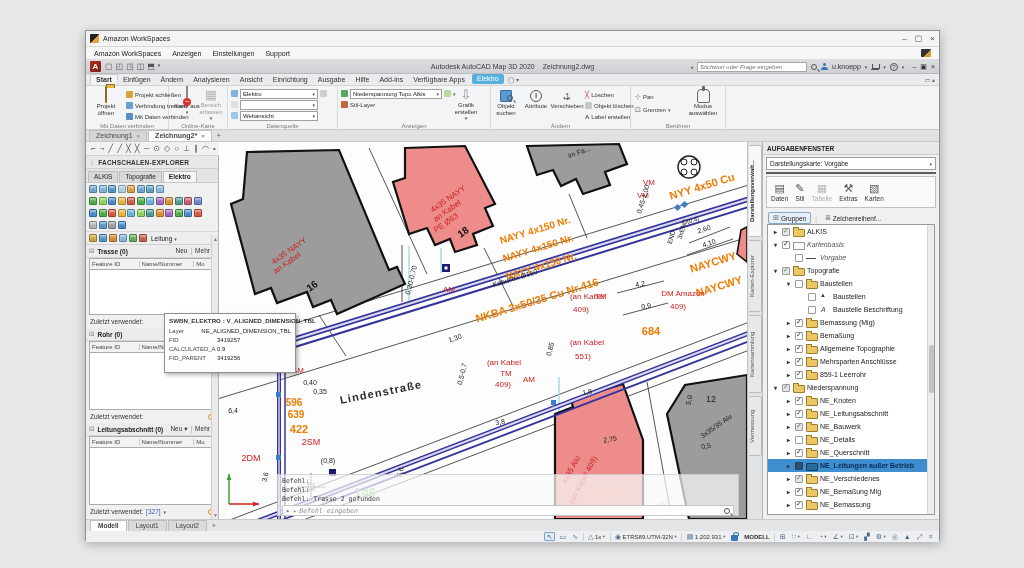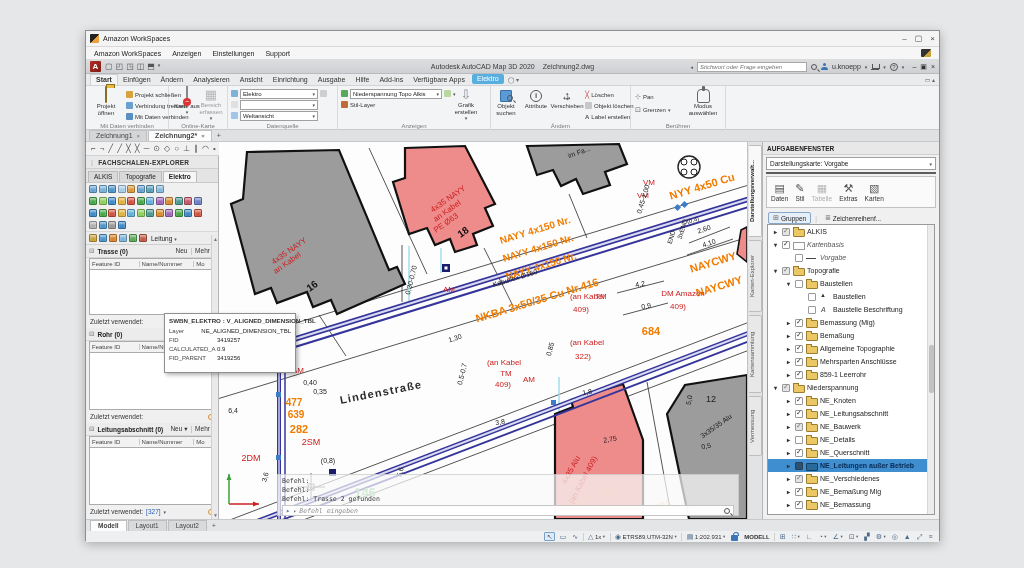--- a/index.html
+++ b/index.html
@@ -640,23 +640,23 @@
       </g>
     </svg>
     <div class="maplabels" id="maplabels">
         <span class="ml o" style="left: 316px; top: 88px; font-size: 10px; --r: -17deg;">NAYY 4x150 Nr.</span>
         <span class="ml o" style="left: 319px; top: 106px; font-size: 10px; --r: -17deg;">NAYY 4x150 Nr.</span>
         <span class="ml o" style="left: 322px; top: 124px; font-size: 10px; --r: -17deg;">NAYY 4x150 Nr.</span>
         <span class="ml o" style="left: 318px; top: 158px; font-size: 11px; --r: -17deg;">NKBA 3x50/35 Cu Nr.416</span>
         <span class="ml o" style="left: 483px; top: 44px; font-size: 11px; --r: -17deg;">NYY 4x50 Cu</span>
         <span class="ml o" style="left: 494px; top: 120px; font-size: 11px; --r: -17deg;">NAYCWY</span>
         <span class="ml o" style="left: 500px; top: 144px; font-size: 11px; --r: -17deg;">NAYCWY</span>
-        <span class="ml o" style="left: 75px; top: 260px; font-size: 10px; --r: 0deg;">477</span>
+        <span class="ml o" style="left: 75px; top: 260px; font-size: 10px; --r: 0deg;">596</span>
         <span class="ml o" style="left: 77px; top: 272px; font-size: 10px; --r: 0deg;">639</span>
-        <span class="ml o" style="left: 80px; top: 287px; font-size: 11px; --r: 0deg;">282</span>
+        <span class="ml o" style="left: 80px; top: 287px; font-size: 11px; --r: 0deg;">422</span>
         <span class="ml o" style="left: 432px; top: 189px; font-size: 11px; --r: 0deg;">684</span>
         <span class="ml of" style="left: 372px; top: 356px; font-size: 10px; --r: -17deg;">Cu Nr. 409</span>
         <span class="ml of" style="left: 436px; top: 366px; font-size: 10px; --r: -17deg;">Nr. 423</span>
         <span class="ml k" style="left: 296px; top: 136px; font-size: 7px; --r: -17deg;">Kabuflex Ø160</span>
         <span class="ml k" style="left: 360px; top: 10px; font-size: 7px; --r: -20deg;">im Fa...</span>
         <span class="ml s" style="left: 162px; top: 250px; font-size: 11px; --r: -11deg;">Lindenstraße</span>
         <span class="ml g" style="left: 146px; top: 350px; font-size: 13px; --r: 0deg;">146</span>
         <span class="ml r" style="left: 70px; top: 109px; font-size: 8px; --r: -35deg;">4x35 NAYY</span>
         <span class="ml r" style="left: 68px; top: 121px; font-size: 8px; --r: -35deg;">an Kabel</span>
         <span class="ml kb" style="left: 93px; top: 144px; font-size: 10px; --r: -35deg;">16</span>
@@ -665,21 +665,21 @@
         <span class="ml r" style="left: 227px; top: 81px; font-size: 8px; --r: -35deg;">PE Ø63</span>
         <span class="ml kb" style="left: 244px; top: 90px; font-size: 10px; --r: -35deg;">18</span>
         <span class="ml r" style="left: 430px; top: 40px; font-size: 8px; --r: 0deg;">VM</span>
         <span class="ml r" style="left: 424px; top: 53px; font-size: 8px; --r: 0deg;">VM</span>
         <span class="ml r" style="left: 368px; top: 154px; font-size: 8px; --r: 0deg;">(an Kabel</span>
         <span class="ml r" style="left: 362px; top: 167px; font-size: 8px; --r: 0deg;">409)</span>
         <span class="ml r" style="left: 382px; top: 154px; font-size: 8px; --r: 0deg;">TM</span>
         <span class="ml r" style="left: 464px; top: 151px; font-size: 8px; --r: 0deg;">DM Amazon</span>
         <span class="ml r" style="left: 459px; top: 164px; font-size: 8px; --r: 0deg;">409)</span>
         <span class="ml r" style="left: 368px; top: 200px; font-size: 8px; --r: 0deg;">(an Kabel</span>
-        <span class="ml r" style="left: 364px; top: 214px; font-size: 8px; --r: 0deg;">322)</span>
+        <span class="ml r" style="left: 364px; top: 214px; font-size: 8px; --r: 0deg;">551)</span>
         <span class="ml r" style="left: 285px; top: 220px; font-size: 8px; --r: 0deg;">(an Kabel</span>
         <span class="ml r" style="left: 287px; top: 231px; font-size: 8px; --r: 0deg;">TM</span>
         <span class="ml r" style="left: 284px; top: 242px; font-size: 8px; --r: 0deg;">409)</span>
         <span class="ml r" style="left: 310px; top: 237px; font-size: 8px; --r: 0deg;">AM</span>
         <span class="ml r" style="left: 79px; top: 228px; font-size: 8px; --r: 0deg;">AM</span>
         <span class="ml r" style="left: 230px; top: 147px; font-size: 8px; --r: 0deg;">AM</span>
         <span class="ml r" style="left: 92px; top: 300px; font-size: 9px; --r: 0deg;">2SM</span>
         <span class="ml r" style="left: 32px; top: 316px; font-size: 9px; --r: 0deg;">2DM</span>
         <span class="ml r" style="left: 352px; top: 328px; font-size: 8px; --r: -62deg;">4x35 Alu</span>
         <span class="ml r" style="left: 364px; top: 338px; font-size: 8px; --r: -62deg;">(an Kabel 409)</span>

